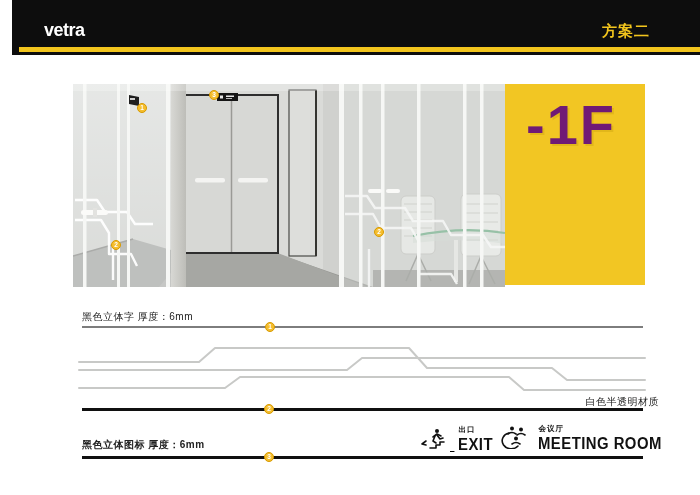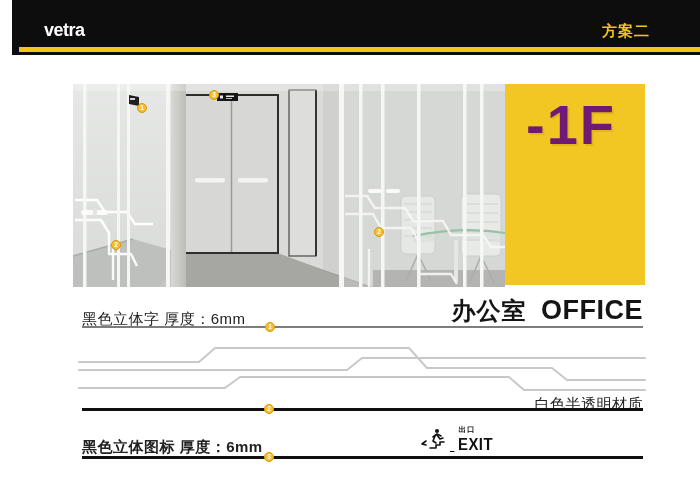--- a/index.html
+++ b/index.html
@@ -26,23 +26,23 @@
   .marker { position:absolute; width:10px; height:10px; border-radius:50%;
             background:#f5be2e; border:1px solid #d89a00; color:#fff; font-size:6.5px;
             font-weight:700; text-align:center; line-height:8px; }
 
   
   .title-row { position:absolute; right:69px; top:295px; text-align:right; white-space:nowrap; }
   .title-zh { font-size:24px; font-weight:900; color:#141414; letter-spacing:1px; vertical-align:baseline; }
   .title-en { font-size:27px; font-weight:700; color:#141414; letter-spacing:0.5px; margin-left:10px;
               vertical-align:baseline; }
 
-  .spec { position:absolute; font-size:15px; color:#222; letter-spacing:0.5px; }
+  .spec { position:absolute; font-size:10px; color:#222; letter-spacing:0.5px; }
   .spec-letters { left:70px; top:310px; }
-  .spec-material { right:69px; top:395px; }
+  .spec-material { right:53px; top:395px; }
   .spec-icons { left:70px; top:438px;font-weight:bold; }
 
   .rule { position:absolute; left:70px; width:561px; }
   .rule-thin  { top:326px; height:1.5px; background:#7d7d7d; }
   .rule-mid   { top:408px; height:3px; background:#101010; }
   .rule-bot   { top:456px; height:3px; background:#101010; }
 
   
   .deco { position:absolute; left:0; top:0; pointer-events:none; }
 
@@ -161,24 +161,20 @@
 
   <span class="marker" style="left:125px; top:103px;">1</span>
   <span class="marker" style="left:99px;  top:240px;">2</span>
   <span class="marker" style="left:197px; top:90px;">3</span>
   <span class="marker" style="left:362px; top:227px;">2</span>
 
   <div class="floor-block">
     <div class="floor-label">-1F</div>
   </div>
 
-  <div class="title-row">
-    <span class="title-zh">办公室</span>
-    <span class="title-en">OFFICE</span>
-  </div>
 
   <div class="spec spec-letters">黑色立体字 厚度：6mm</div>
   <div class="spec spec-material">白色半透明材质</div>
   <div class="spec spec-icons">黑色立体图标 厚度：6mm</div>
 
   <div class="rule rule-thin"></div>
   <div class="rule rule-mid"></div>
   <div class="rule rule-bot"></div>
 
   <span class="marker" style="left:253px; top:322px;">1</span>
@@ -204,14 +200,33 @@
           <path d="M15,9 l-2,5 l3,2 M17,8 l3,4 l3,-1"></path>
         </g>
       </svg>
     </span>
     <span class="txt">
       <span class="zh">出口</span>
       <span class="en">EXIT</span>
     </span>
   </div>
 
+  <div class="legend legend-meeting">
+    <span class="icon">
+      <svg width="33" height="24" viewBox="0 0 33 24">
+        <g stroke="#111" stroke-width="1.6" fill="none" stroke-linecap="round" stroke-linejoin="round">
+          <path d="M12,8 a9,8 0 1 0 9,13"></path>
+          <circle cx="15" cy="3.5" r="2" fill="#111" stroke="none"></circle>
+          <path d="M11,9 q4,-3 8,0"></path>
+          <circle cx="24" cy="4.5" r="2" fill="#111" stroke="none"></circle>
+          <path d="M20,10 q4,-3 8,0"></path>
+          <circle cx="19" cy="13.5" r="2" fill="#111" stroke="none"></circle>
+          <path d="M15,19 q4,-3 8,0"></path>
+        </g>
+      </svg>
+    </span>
+    <span class="txt">
+      <span class="zh">会议厅</span>
+      <span class="en">MEETING ROOM</span>
+    </span>
+  </div>
 
 </div>
 
 </body></html>

